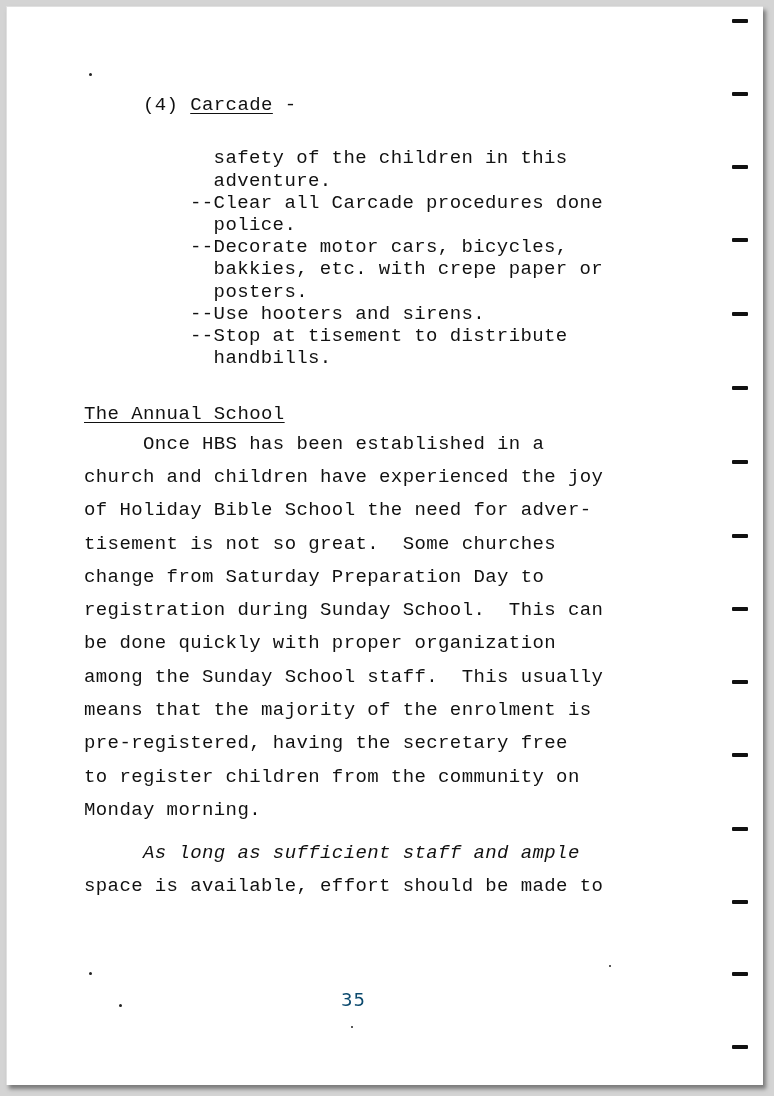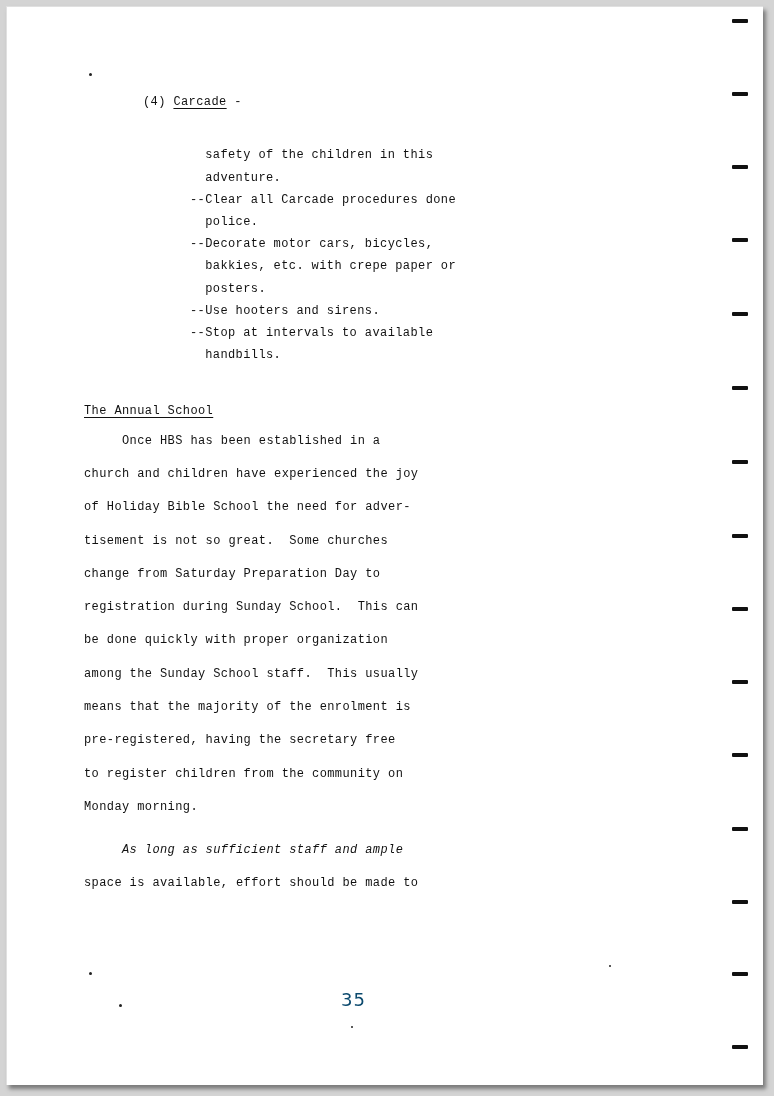--- a/index.html
+++ b/index.html
@@ -2,21 +2,21 @@
 <html><head>
 <meta charset="utf-8">
 <style>
   html, body { margin:0; padding:0; }
   body { width:774px; height:1096px; background:#d4d4d4; position:relative; overflow:hidden; }
   .page {
     position:absolute; left:6px; top:6px; width:757px; height:1079px;
     background:#ffffff;
     box-shadow: 3px 4px 4px #7a7a7a, inset 1px 1px 0 #e0e0e0;
   }
-  .mono { font-family:"Liberation Mono","DejaVu Sans Mono",monospace; color:#111; font-size:12px; letter-spacing:0.4px; }
+  .mono { font-family:"Liberation Mono","DejaVu Sans Mono",monospace; color:#111; font-size:19px; letter-spacing:0.4px; }
   .line { position:absolute; white-space:pre; line-height:1; }
   .u { text-decoration: underline; text-underline-offset: 3px; text-decoration-thickness:1.4px; }
   .mark { position:absolute; left:726px; width:16px; height:4px; background:#111; border-radius:1px; }
   .pageno { position:absolute; left:335px; top:983px; font-family:"DejaVu Sans", sans-serif; font-size:18px; color:#0c4a6e; letter-spacing:1px; }
   .speck { position:absolute; width:3px; height:3px; background:#222; border-radius:50%; }
 </style>
 </head>
 <body>
 
 <div class="page">
@@ -28,21 +28,21 @@
 
   <div class="line mono" style="left:184px; top:188px;">--Clear all Carcade procedures done</div>
   <div class="line mono" style="left:184px; top:210px;">  police.</div>
 
   <div class="line mono" style="left:184px; top:254px;">  bakkies, etc. with crepe paper or</div>
   <div class="line mono" style="left:184px; top:232px;">--Decorate motor cars, bicycles,</div>
   <div class="line mono" style="left:184px; top:277px;">  posters.</div>
 
   <div class="line mono" style="left:184px; top:299px;">--Use hooters and sirens.</div>
 
-  <div class="line mono" style="left:184px; top:321px;">--Stop at intervals to available</div>
+  <div class="line mono" style="left:184px; top:321px;">--Stop at tisement to distribute</div>
   <div class="line mono" style="left:184px; top:343px;">  handbills.</div>
 
   <div class="line mono u" style="left:78px; top:399px;">The Annual School</div>
 
   <div class="line mono" style="left:78px; top:429px;">     Once HBS has been established in a</div>
   <div class="line mono" style="left:78px; top:462px;">church and children have experienced the joy</div>
   <div class="line mono" style="left:78px; top:495px;">of Holiday Bible School the need for adver-</div>
   <div class="line mono" style="left:78px; top:529px;">tisement is not so great.  Some churches</div>
   <div class="line mono" style="left:78px; top:562px;">change from Saturday Preparation Day to</div>
   <div class="line mono" style="left:78px; top:595px;">registration during Sunday School.  This can</div>

